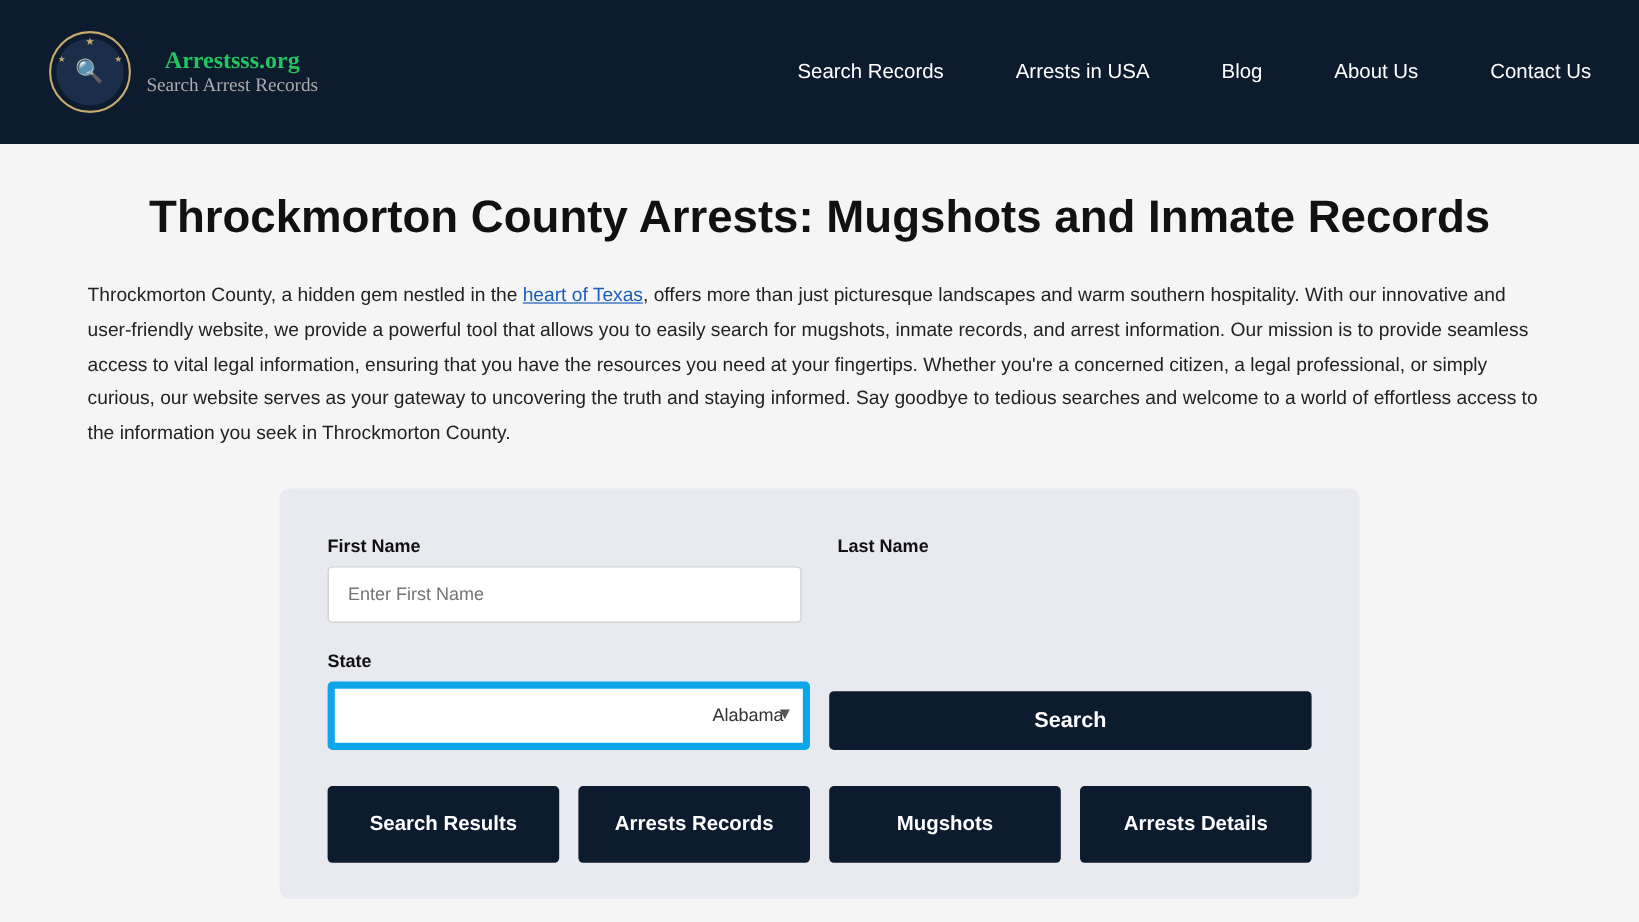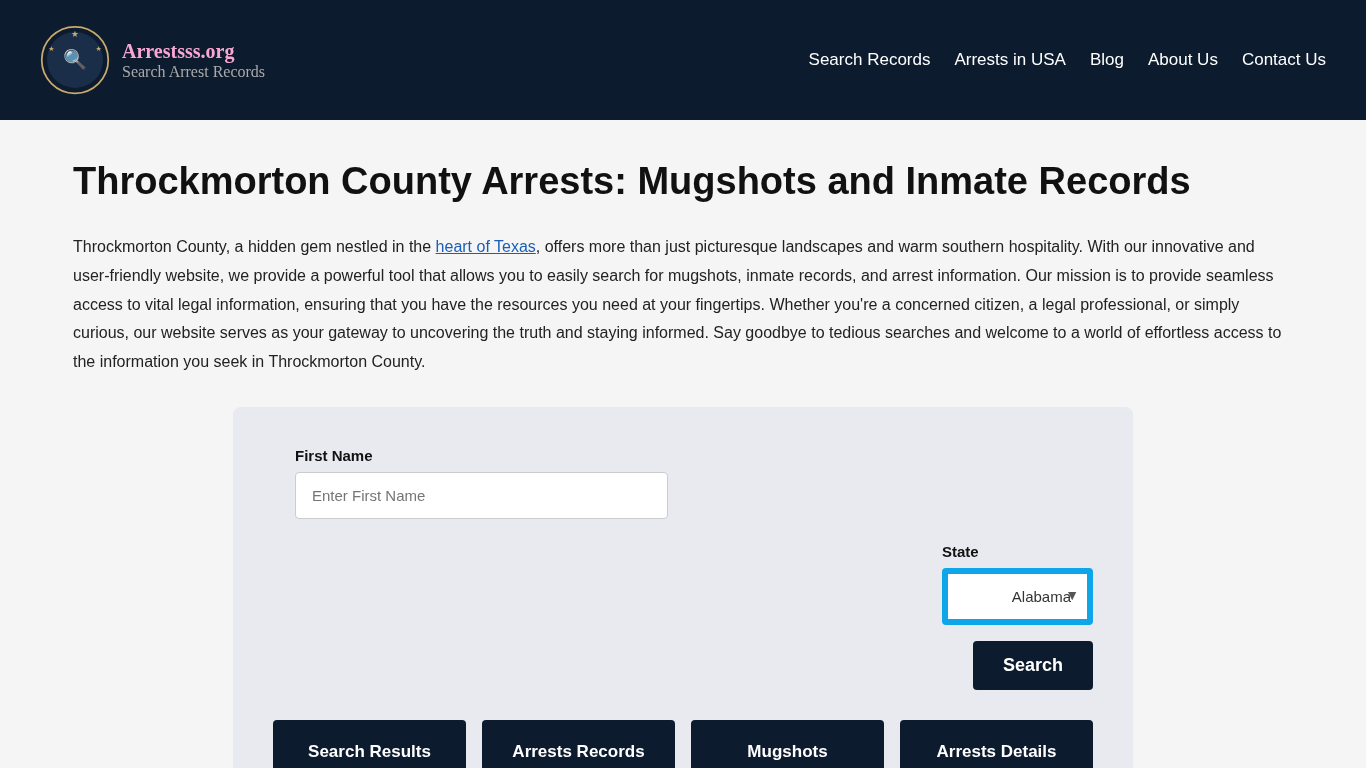--- a/index.html
+++ b/index.html
@@ -24,46 +24,48 @@
       height: 70px;
     }
     .logo-text {
       color: #fff;
       display: flex;
       flex-direction: column;
     }
     .logo-text .site-name {
       font-size: 20px;
       font-weight: bold;
-      color: #f9a8d4;
+      color: #22c55e;
+      text-align: center;
     }
     .logo-text .site-tagline {
       font-size: 16px;
       color: #aaa;
     }
     .nav-links {
       display: flex;
-      gap: 24px;
+      gap: 60px;
       list-style: none;
     }
     .nav-links a {
       color: #fff;
       text-decoration: none;
       font-size: 17px;
       font-family: Arial, sans-serif;
       white-space: nowrap;
     }
 
     
     .main-content {
       max-width: 1300px;
       margin: 40px auto;
       padding: 0 40px;
     }
     .page-title {
+      text-align: center;
       font-size: 38px;
       font-weight: bold;
       margin-bottom: 30px;
       color: #111;
       font-family: Arial, sans-serif;
     }
     .description {
       font-size: 16px;
       line-height: 1.8;
       color: #222;
@@ -85,21 +87,20 @@
     }
     .form-row {
       display: flex;
       gap: 30px;
       margin-bottom: 24px;
     }
     .form-group {
       display: flex;
       flex-direction: column;
       flex: 1;
-      margin-left: 22px;
     }
     .form-label {
       font-size: 15px;
       font-weight: bold;
       margin-bottom: 8px;
       font-family: Arial, sans-serif;
       color: #111;
     }
     .form-input {
       padding: 14px 16px;
@@ -109,21 +110,20 @@
       background: #fff;
       color: #6d28d9;
       outline: none;
     }
 
     .form-row-2 {
       display: flex;
       gap: 16px;
       align-items: flex-end;
       margin-bottom: 30px;
-      flex-direction: column;
     }
     .form-select {
       padding: 14px 16px;
       border: 6px solid #0ea5e9;
       border-radius: 4px;
       font-size: 15px;
       background: #fff;
       color: #333;
       appearance: none;
       -webkit-appearance: none;
@@ -214,20 +214,21 @@
   </p>
 
   <div class="search-card">
 
     <div class="form-row">
       <div class="form-group">
         <label class="form-label">First Name</label>
         <input class="form-input" type="text" placeholder="Enter First Name" style="">
       </div>
       <div class="form-group">
+        <label class="form-label">Last Name</label>
       </div>
     </div>
 
     <div class="form-row-2">
       <div class="form-group">
         <label class="form-label">State</label>
         <div class="select-wrapper">
           <select class="form-select">
             <option>Alabama</option>
             <option>Alaska</option>

